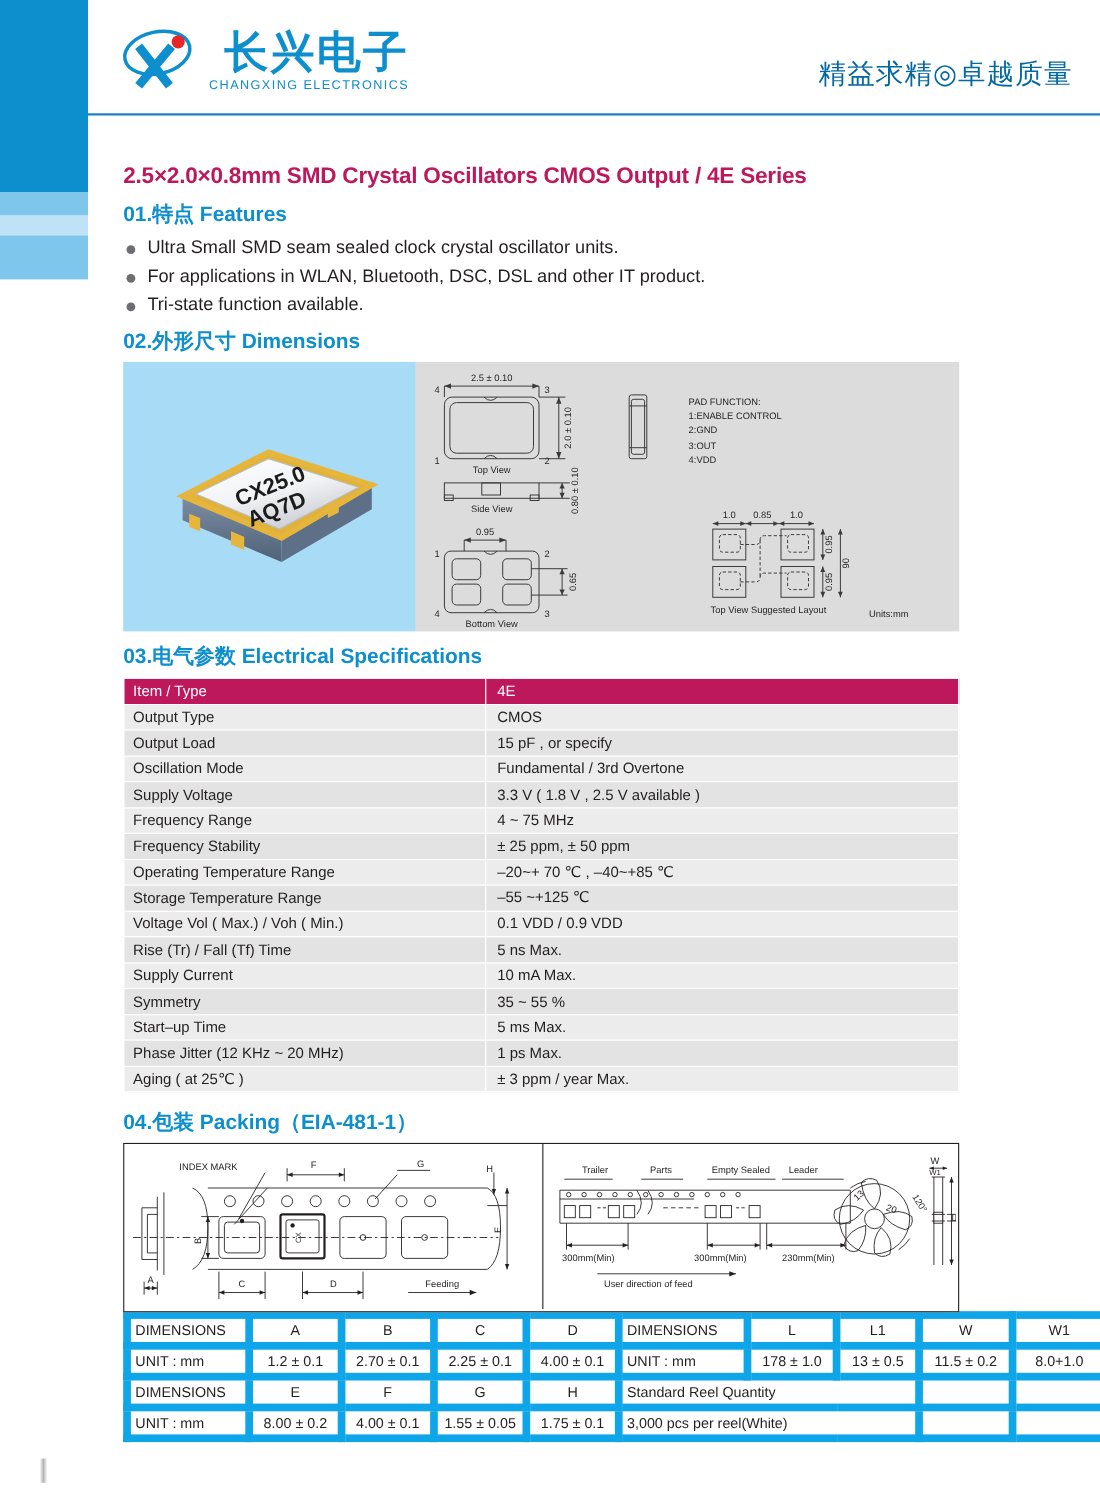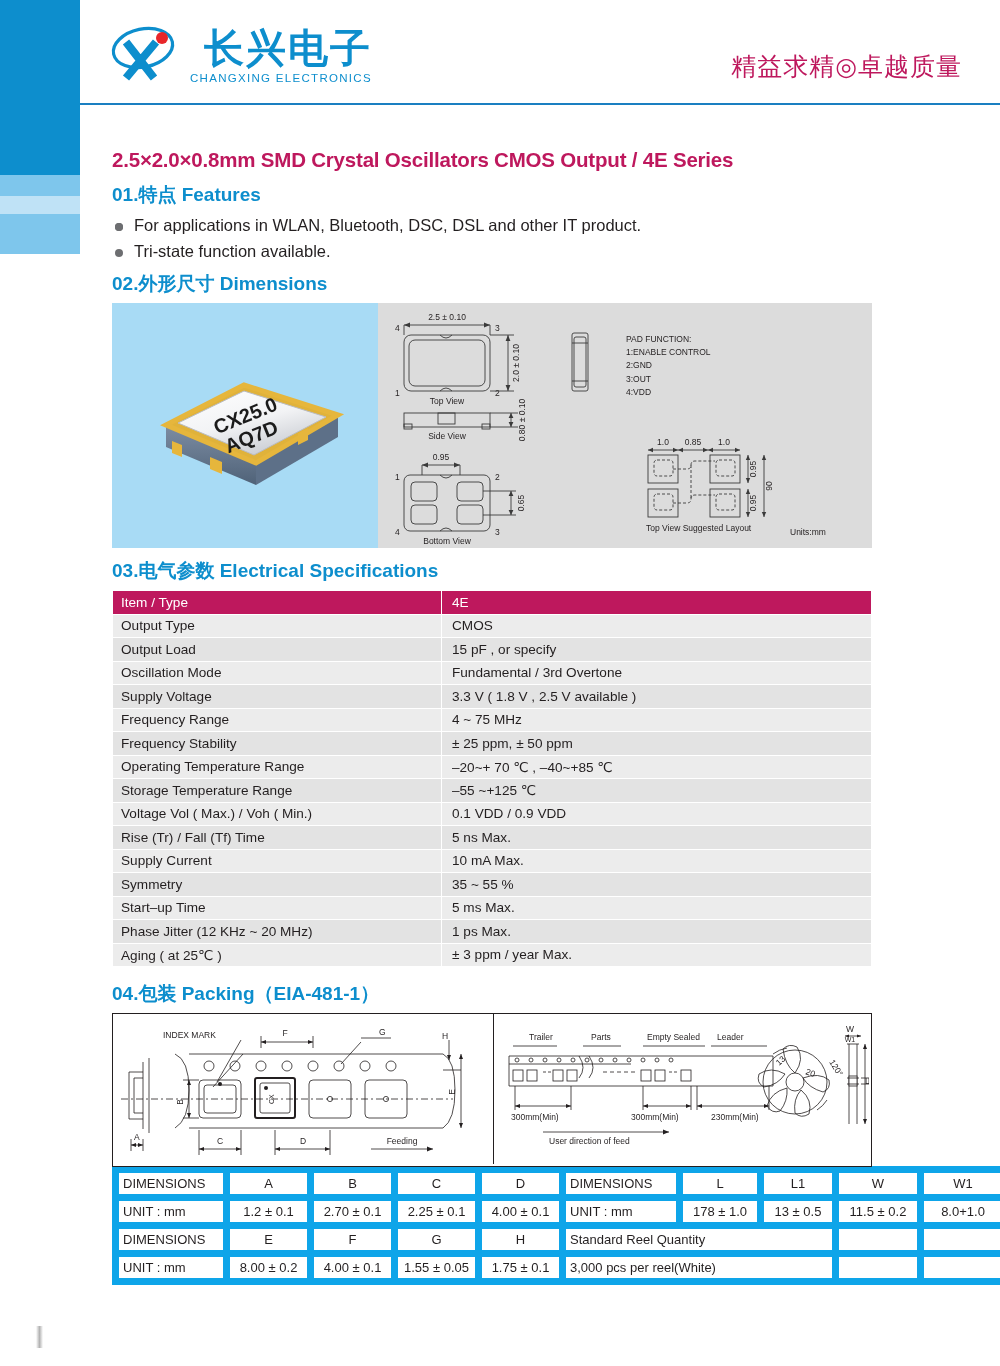--- a/index.html
+++ b/index.html
@@ -16,21 +16,21 @@
   .band-light{top:196px;height:18px;background:#bfe2f6;}
   .band-mid2{top:214px;height:40px;background:#7ec6ec;}
 
   
   .header{position:absolute;left:80px;top:0;width:920px;height:104px;}
   .logo{position:absolute;left:30px;top:22px;display:flex;align-items:flex-end;text-align:right;}
   .logo-mark{position:relative;width:72px;height:62px;margin-right:8px;}
   .logo-text{display:flex;flex-direction:column;}
   .logo-cn{font-size:40px;font-weight:bold;color:#0d8ecd;letter-spacing:2px;line-height:1.05;}
   .logo-en{font-size:11.5px;color:#0d8ecd;letter-spacing:1.3px;margin-top:3px;}
-  .slogan{position:absolute;right:38px;top:50px;font-size:25px;color:#be185d;letter-spacing:1px;}
+  .slogan{position:absolute;right:25px;top:50px;font-size:25px;color:#0369a1;letter-spacing:1px;}
   .header-rule{position:absolute;left:80px;top:103px;width:920px;height:2px;background:#1a7fc1;}
 
   
   .content{position:absolute;left:112px;top:120px;width:760px;}
 
   .doc-title{font-size:20.5px;font-weight:bold;color:#be185d;letter-spacing:-0.2px;margin:28px 0 0 0;}
   .sec-title{font-size:19px;font-weight:bold;color:#0d8ecd;margin:10px 0 4px 0;}
   .sec-title-packing{margin-top:14px;}
 
   ul.features{list-style:none;margin:8px 0 0 0;padding:0;}
@@ -101,21 +101,21 @@
 </div>
 <div class="header-rule"></div>
 
 <div class="content">
 
   <div class="doc-title">2.5×2.0×0.8mm SMD Crystal Oscillators CMOS Output / 4E Series</div>
 
   <div class="sec-title">01.特点 Features</div>
 
   <ul class="features">
-    <li><span class="dot"></span></li>
+    <li><span class="dot"></span><span>Ultra Small SMD seam sealed clock crystal oscillator units.</span></li>
     <li><span class="dot"></span><span>For applications in WLAN, Bluetooth, DSC, DSL and other IT product.</span></li>
     <li><span class="dot"></span><span>Tri-state function available.</span></li>
   </ul>
 
   <div class="sec-title">02.外形尺寸 Dimensions</div>
 
   <div class="fig-dim">
 
     <div class="fig-photo">
       <svg class="chip" viewBox="0 0 200 120">

